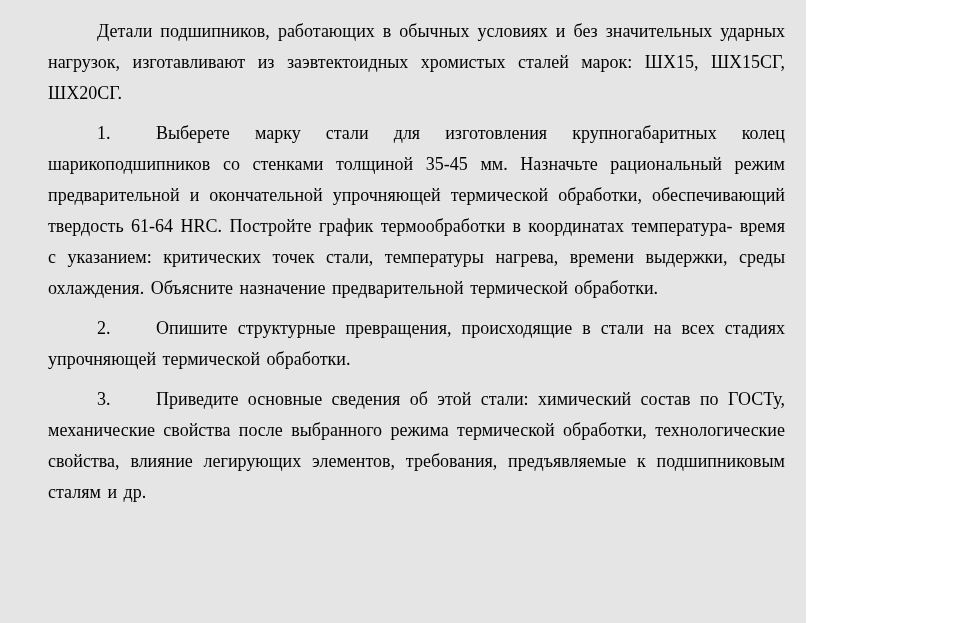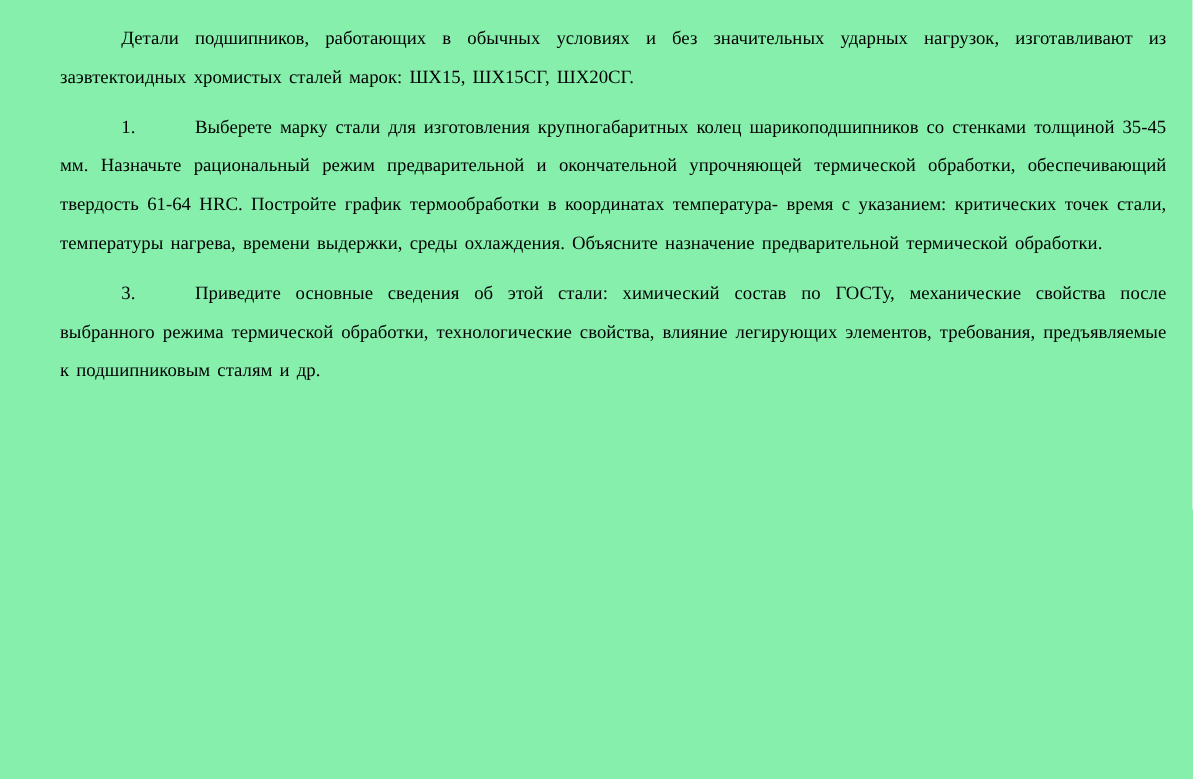--- a/index.html
+++ b/index.html
@@ -2,29 +2,29 @@
 <html lang="ru"><head>
 <meta charset="utf-8">
 <style>
   html, body {
     margin: 0;
     padding: 0;
     background: #ffffff;
   }
   .page {
     position: relative;
-    width: 954px;
+    width: 806px;
     height: 623px;
-    background: #86efac;
+    background: #e5e5e5;
     color: #000000;
     overflow: hidden;
     box-sizing: border-box;
     padding: 16px 21px 0 48px;
     font-family: "Liberation Serif", "DejaVu Serif", serif;
-    font-size: 15px;
+    font-size: 18px;
     line-height: 31px;
   }
   .para {
     margin: 0 0 9px 0;
     text-align: justify;
     text-indent: 49px;
     word-spacing: 2px;
   }
   .num {
     display: inline-block;
@@ -35,16 +35,17 @@
 </style>
 </head>
 <body>
 
 <div class="page">
 
   <p class="para"><span>Детали подшипников, работающих в обычных условиях и без значительных ударных нагрузок, изготавливают из заэвтектоидных хромистых сталей марок: ШХ15, ШХ15СГ, ШХ20СГ.</span></p>
 
   <p class="para"><span class="num">1.</span><span>Выберете марку стали для изготовления крупногабаритных колец шарикоподшипников со стенками толщиной 35-45 мм. Назначьте рациональный режим предварительной и окончательной упрочняющей термической обработки, обеспечивающий твердость 61-64 HRC. Постройте график термообработки в координатах температура- время с указанием: критических точек стали, температуры нагрева, времени выдержки, среды охлаждения. Объясните назначение предварительной термической обработки.</span></p>
 
+  <p class="para"><span class="num">2.</span><span>Опишите структурные превращения, происходящие в стали на всех стадиях упрочняющей термической обработки.</span></p>
 
   <p class="para"><span class="num">3.</span><span>Приведите основные сведения об этой стали: химический состав по ГОСТу, механические свойства после выбранного режима термической обработки, технологические свойства, влияние легирующих элементов, требования, предъявляемые к подшипниковым сталям и др.</span></p>
 
 </div>
 
 </body></html>

